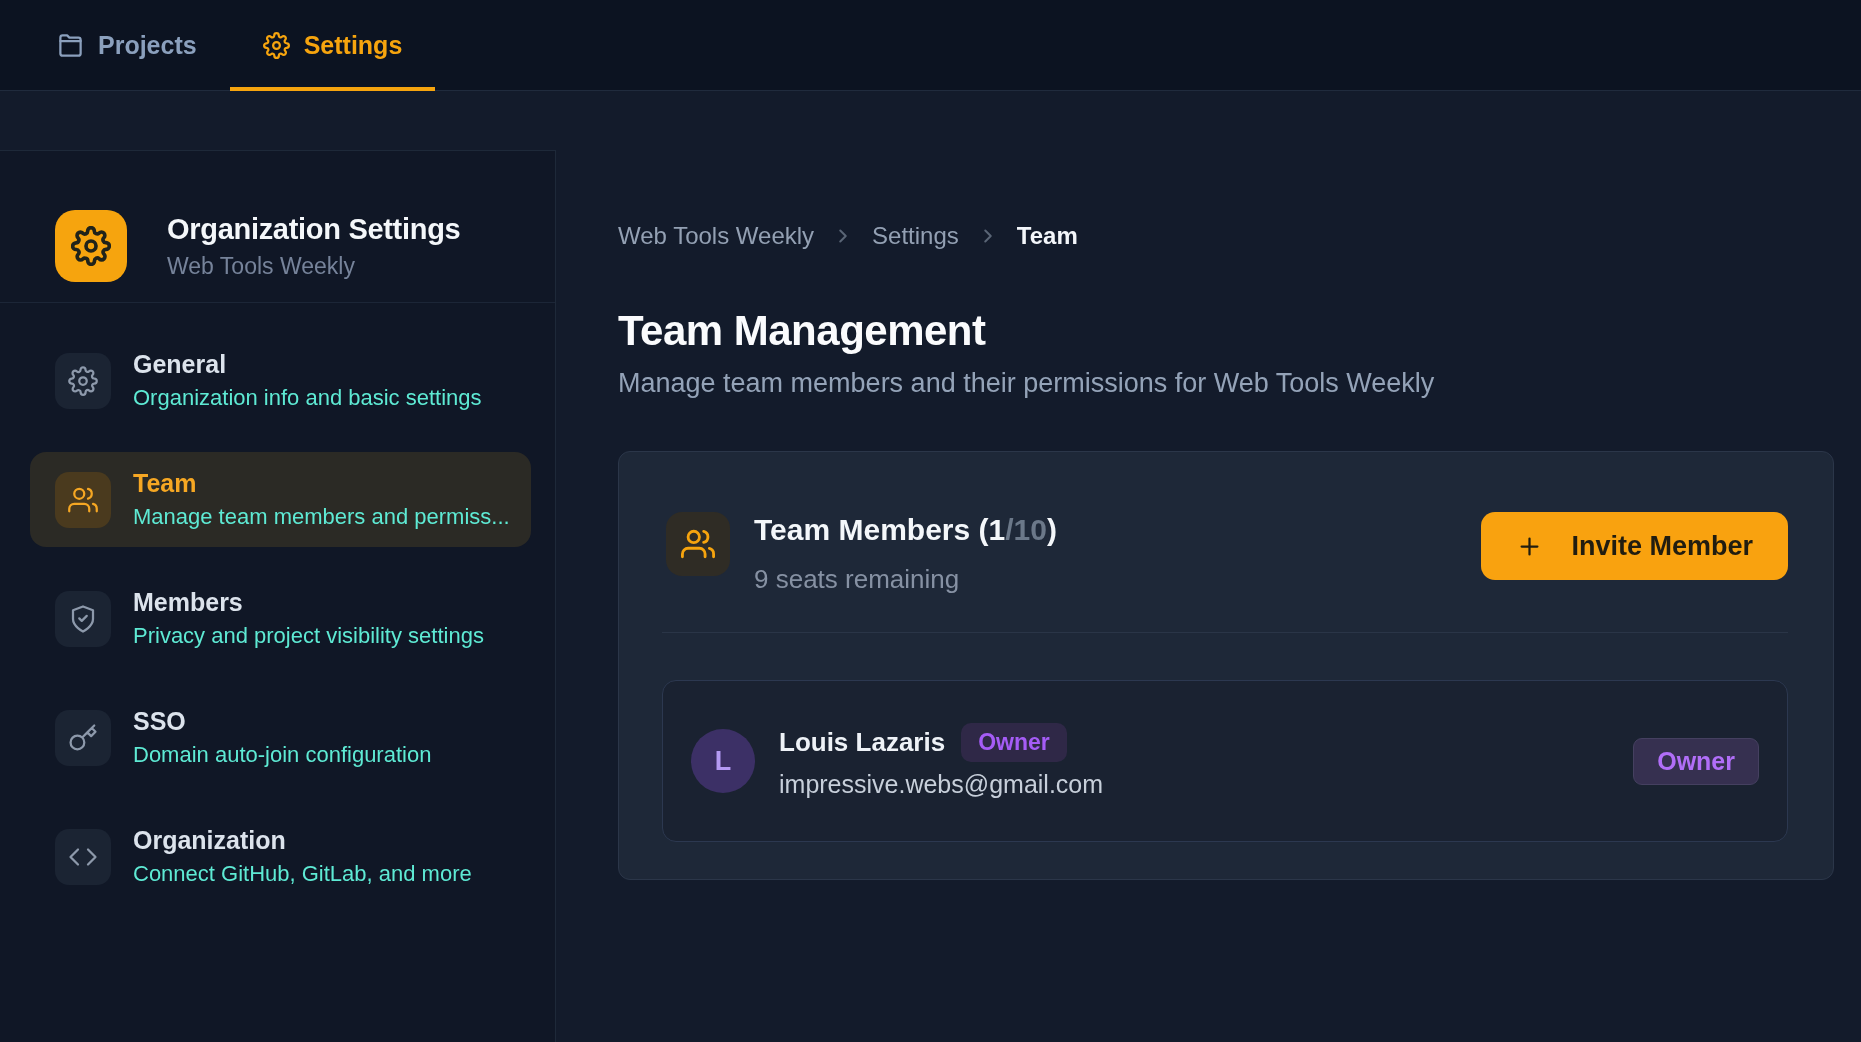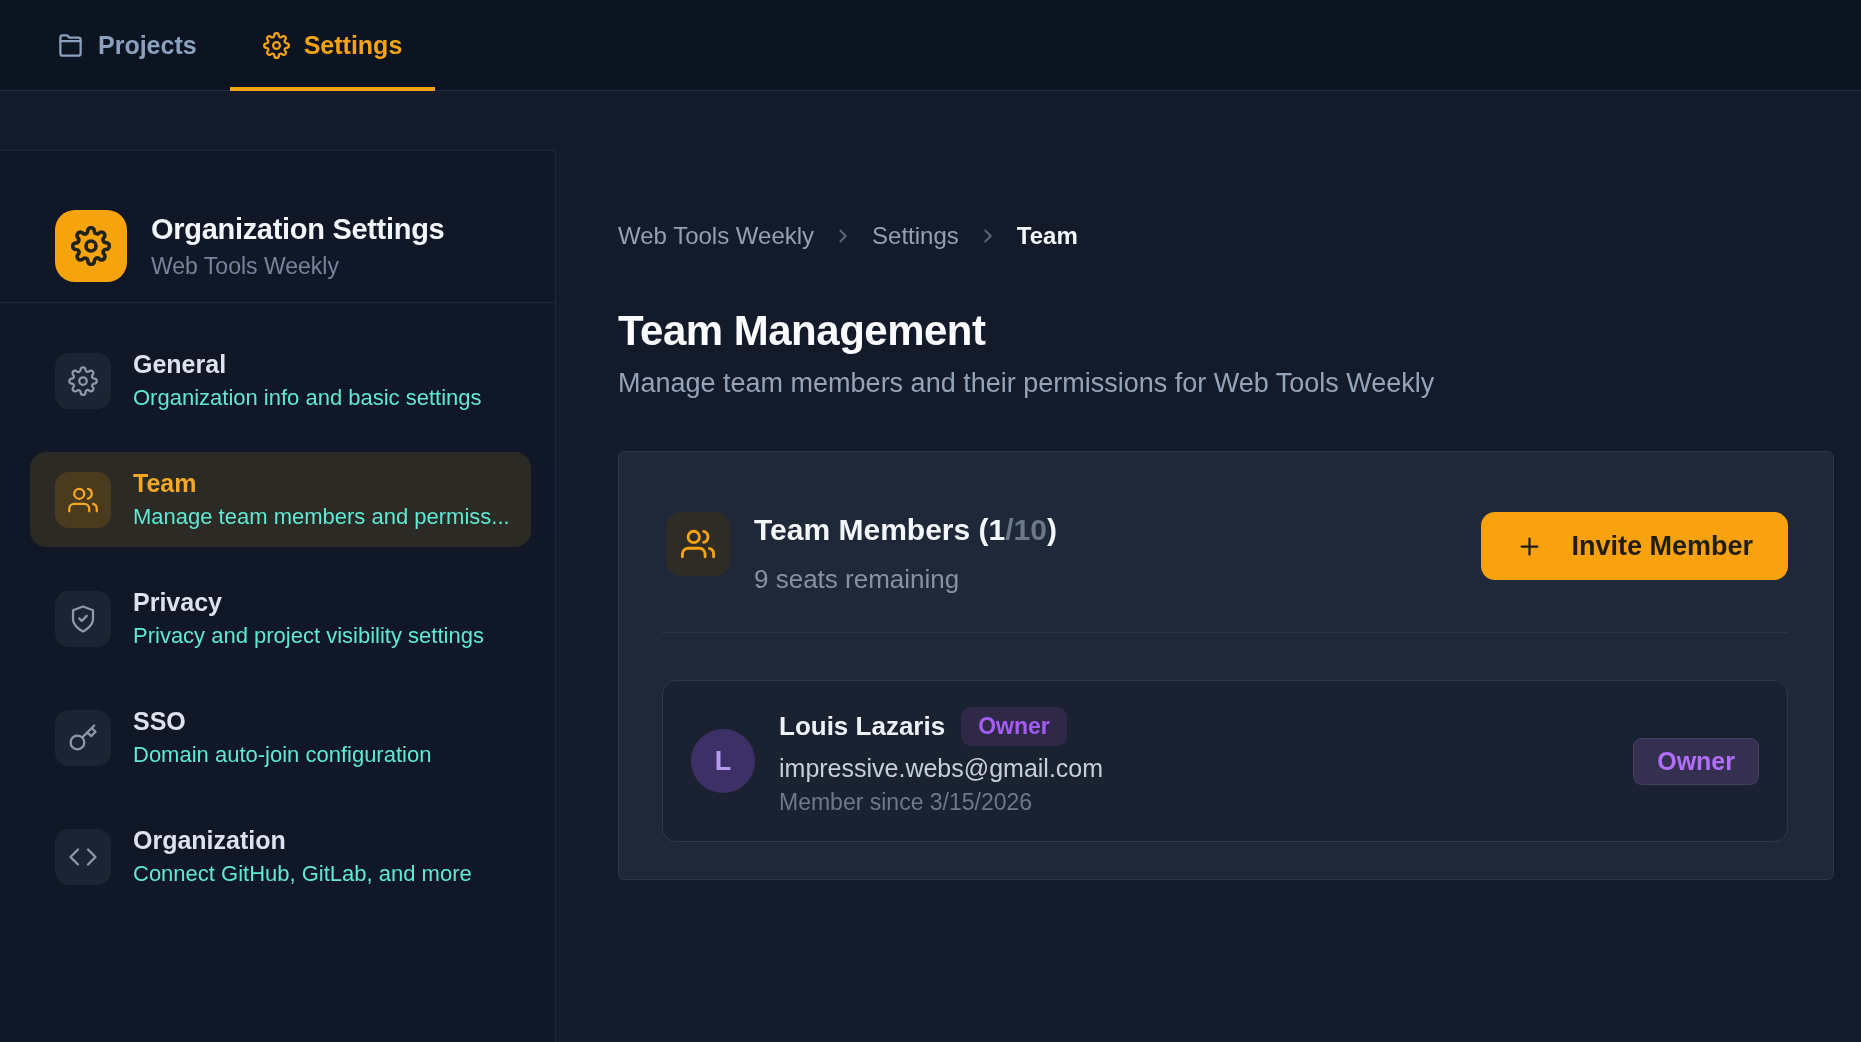--- a/index.html
+++ b/index.html
@@ -12,21 +12,21 @@
   .tab { display:flex; align-items:center; gap:14px; padding:0 33px; font-size:25px; font-weight:600; color:#8ba0bd; position:relative; cursor:pointer; }
   .tab svg { width:27px; height:27px; stroke:#8ba0bd; }
   .tab.active { color:#f6a40e; }
   .tab.active svg { stroke:#f6a40e; }
   .tab.active::after { content:""; position:absolute; left:0; right:0; bottom:-1px; height:4px; background:#f6a40e; }
 
   .shell { display:flex; flex:1; min-height:0; }
 
   
   .sidebar { width:556px; flex-shrink:0; margin-top:59px; border-top:1px solid #1e2939; border-right:1px solid #1e2939; background:#101726; }
-  .side-header { display:flex; align-items:center; gap:24px; padding:39px 24px 0 55px; height:152px; border-bottom:1px solid #1c2637; }
+  .side-header { display:flex; align-items:center; gap:40px; padding:39px 24px 0 55px; height:152px; border-bottom:1px solid #1c2637; }
   .org-icon { width:72px; height:72px; border-radius:20px; background:#f6a40e; display:flex; align-items:center; justify-content:center; flex-shrink:0; }
   .org-icon svg { width:40px; height:40px; stroke:#20231a; }
   .side-title { font-size:29px; font-weight:700; color:#f4f7fa; letter-spacing:-0.3px; }
   .side-sub { font-size:23px; color:#76839a; margin-top:7px; }
 
   .side-items { padding:30px 24px 0 30px; }
   .s-item { display:flex; align-items:center; gap:22px; padding:17px 14px 17px 25px; border-radius:16px; margin-bottom:24px; cursor:pointer; }
   .s-icon { width:56px; height:56px; border-radius:14px; background:#1b2433; display:flex; align-items:center; justify-content:center; flex-shrink:0; }
   .s-icon svg { width:30px; height:30px; stroke:#8d99ab; }
   .s-item .s-title { font-size:25px; font-weight:600; color:#dce3ec; }
@@ -39,21 +39,21 @@
 
   
   .main { flex:1; padding:131px 0 0 62px; min-width:0; }
   .crumbs { display:flex; align-items:center; gap:18px; font-size:24px; color:#93a0b3; }
   .crumb { cursor:pointer; }
   .crumbs svg { width:22px; height:22px; stroke:#5a6576; }
   .crumb.current { color:#f3f6fa; font-weight:700; }
   .page-title { margin-top:57px; font-size:42px; font-weight:700; color:#fafbfd; letter-spacing:-0.5px; }
   .page-sub { margin-top:13px; font-size:27px; color:#94a3b8; }
 
-  .card { margin-top:52px; width:1216px; background:#1e2838; border:1px solid #2b3649; border-radius:6px; }
+  .card { margin-top:52px; width:1216px; background:#1e2838; border:1px solid #2b3649; border-radius:12px; }
   .card-header { display:flex; align-items:flex-start; padding:60px 45px 0 47px; }
   .ch-icon { width:64px; height:64px; border-radius:16px; background:#2f2c25; display:flex; align-items:center; justify-content:center; flex-shrink:0; }
   .ch-icon svg { width:34px; height:34px; stroke:#f6a40e; }
   .ch-text { margin-left:24px; }
   .ch-title { font-size:30px; font-weight:700; color:#f4f7fa; line-height:36px; }
   .ch-title .dim { color:#6b7889; }
   .ch-seats { margin-top:16px; font-size:26px; color:#8691a3; line-height:30px; }
   .invite-btn { margin-left:auto; height:68px; padding:0 35px; background:#f9a20f; border:none; border-radius:14px; display:flex; align-items:center; gap:28px; font-size:27px; font-weight:600; color:#211d10; font-family:inherit; cursor:pointer; }
   .invite-btn svg { width:27px; height:27px; stroke:#211d10; }
   .card-divider { margin:38px 45px 0 43px; border-top:1px solid #2a3547; }
@@ -137,21 +137,21 @@
         </div>
 
         <div class="s-item">
           <div class="s-icon">
             <svg viewBox="0 0 24 24" fill="none" stroke-width="1.8" stroke-linecap="round" stroke-linejoin="round">
                 <path d="M12 22s8-4 8-10V5l-8-3-8 3v7c0 6 8 10 8 10z"></path>
                 <path d="M9 11.5l2 2 4-4"></path>
               </svg>
           </div>
           <div class="s-text">
-            <div class="s-title">Privacy</div>
+            <div class="s-title">Members</div>
             <div class="s-desc">Privacy and project visibility settings</div>
           </div>
         </div>
 
         <div class="s-item">
           <div class="s-icon">
             <svg viewBox="0 0 24 24" fill="none" stroke-width="1.8" stroke-linecap="round" stroke-linejoin="round">
                 <path d="M21 2l-2 2m-7.61 7.61a5.5 5.5 0 1 1-7.778 7.778 5.5 5.5 0 0 1 7.777-7.777zm0 0L15.5 7.5m0 0l3 3L22 7l-3-3m-3.5 3.5L19 4"></path>
               </svg>
           </div>
@@ -222,21 +222,20 @@
         <div class="card-divider"></div>
 
         <div class="member-box">
           <div class="avatar">L</div>
           <div class="m-info">
             <div class="m-name-row">
               <span class="m-name">Louis Lazaris</span>
               <span class="m-badge">Owner</span>
             </div>
             <div class="m-email">impressive.webs@gmail.com</div>
-            <div class="m-date">Member since 3/15/2026</div>
           </div>
           <div class="m-role">Owner</div>
         </div>
       </section>
 
     </main>
   </div>
 </div>
 
 </body></html>

